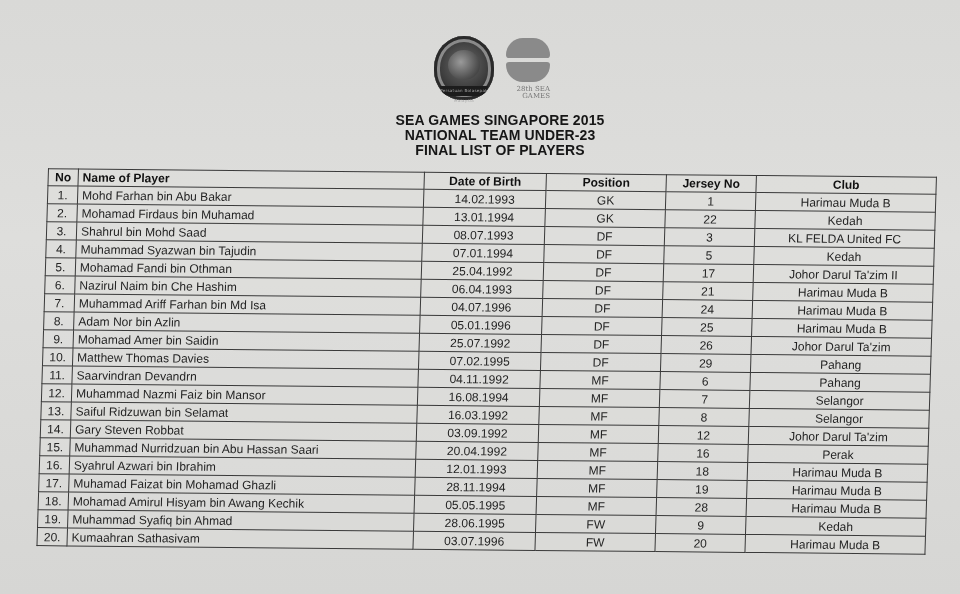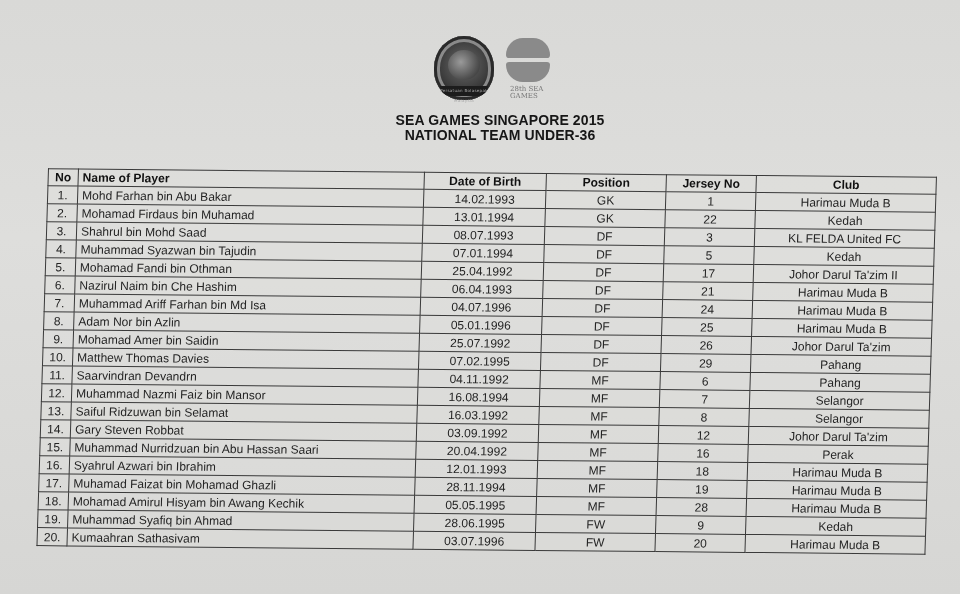--- a/index.html
+++ b/index.html
@@ -26,21 +26,21 @@
     background: #1c1c1c; border-radius: 0 0 20px 20px;
     font-size: 4px; color: #aaa; text-align: center; line-height: 10px; letter-spacing: 0.3px;
   }
   .sea-logo { position: absolute; left: 72px; top: 2px; width: 48px; height: 46px; }
   .sea-logo .top, .sea-logo .bottom {
     position: absolute; left: 2px; width: 44px; height: 20px;
     background: #8a8a8a;
   }
   .sea-logo .top { top: 0; border-radius: 22px 22px 4px 4px; }
   .sea-logo .bottom { top: 24px; border-radius: 4px 4px 22px 22px; }
-  .sea-text { position: absolute; left: 78px; top: 50px; width: 40px; font-family: "DejaVu Serif", serif; font-size: 7px; line-height: 7px; color: #777; text-align: left; }
+  .sea-text { position: absolute; left: 78px; top: 50px; width: 40px; font-family: "DejaVu Serif", serif; font-size: 7px; line-height: 7px; color: #777; text-align: right; }
 
   .titles {
     position: absolute; left: 360px; top: 113px; width: 280px; text-align: center;
     font-family: "Liberation Sans", sans-serif; font-weight: bold; font-size: 14px; line-height: 15px; color: #161616;
     letter-spacing: 0.1px;
   }
   .titles div { white-space: nowrap; }
 
   .sheet {
     position: absolute; left: 26px; top: 168px; width: 912px; height: 378px;
@@ -77,21 +77,22 @@
   </div>
   <div class="sea-logo">
     <div class="top"></div>
     <div class="bottom"></div>
   </div>
   <div class="sea-text">28th SEA GAMES</div>
 </div>
 
 <div class="titles">
   <div>SEA GAMES SINGAPORE 2015</div>
-  <div>NATIONAL TEAM UNDER-36</div>
+  <div>NATIONAL TEAM UNDER-23</div>
+  <div>FINAL LIST OF PLAYERS</div>
 </div>
 
 <div class="sheet">
   <table>
     <colgroup>
       <col class="c-no">
         <col class="c-name">
         <col class="c-dob">
         <col class="c-pos">
         <col class="c-jersey">

